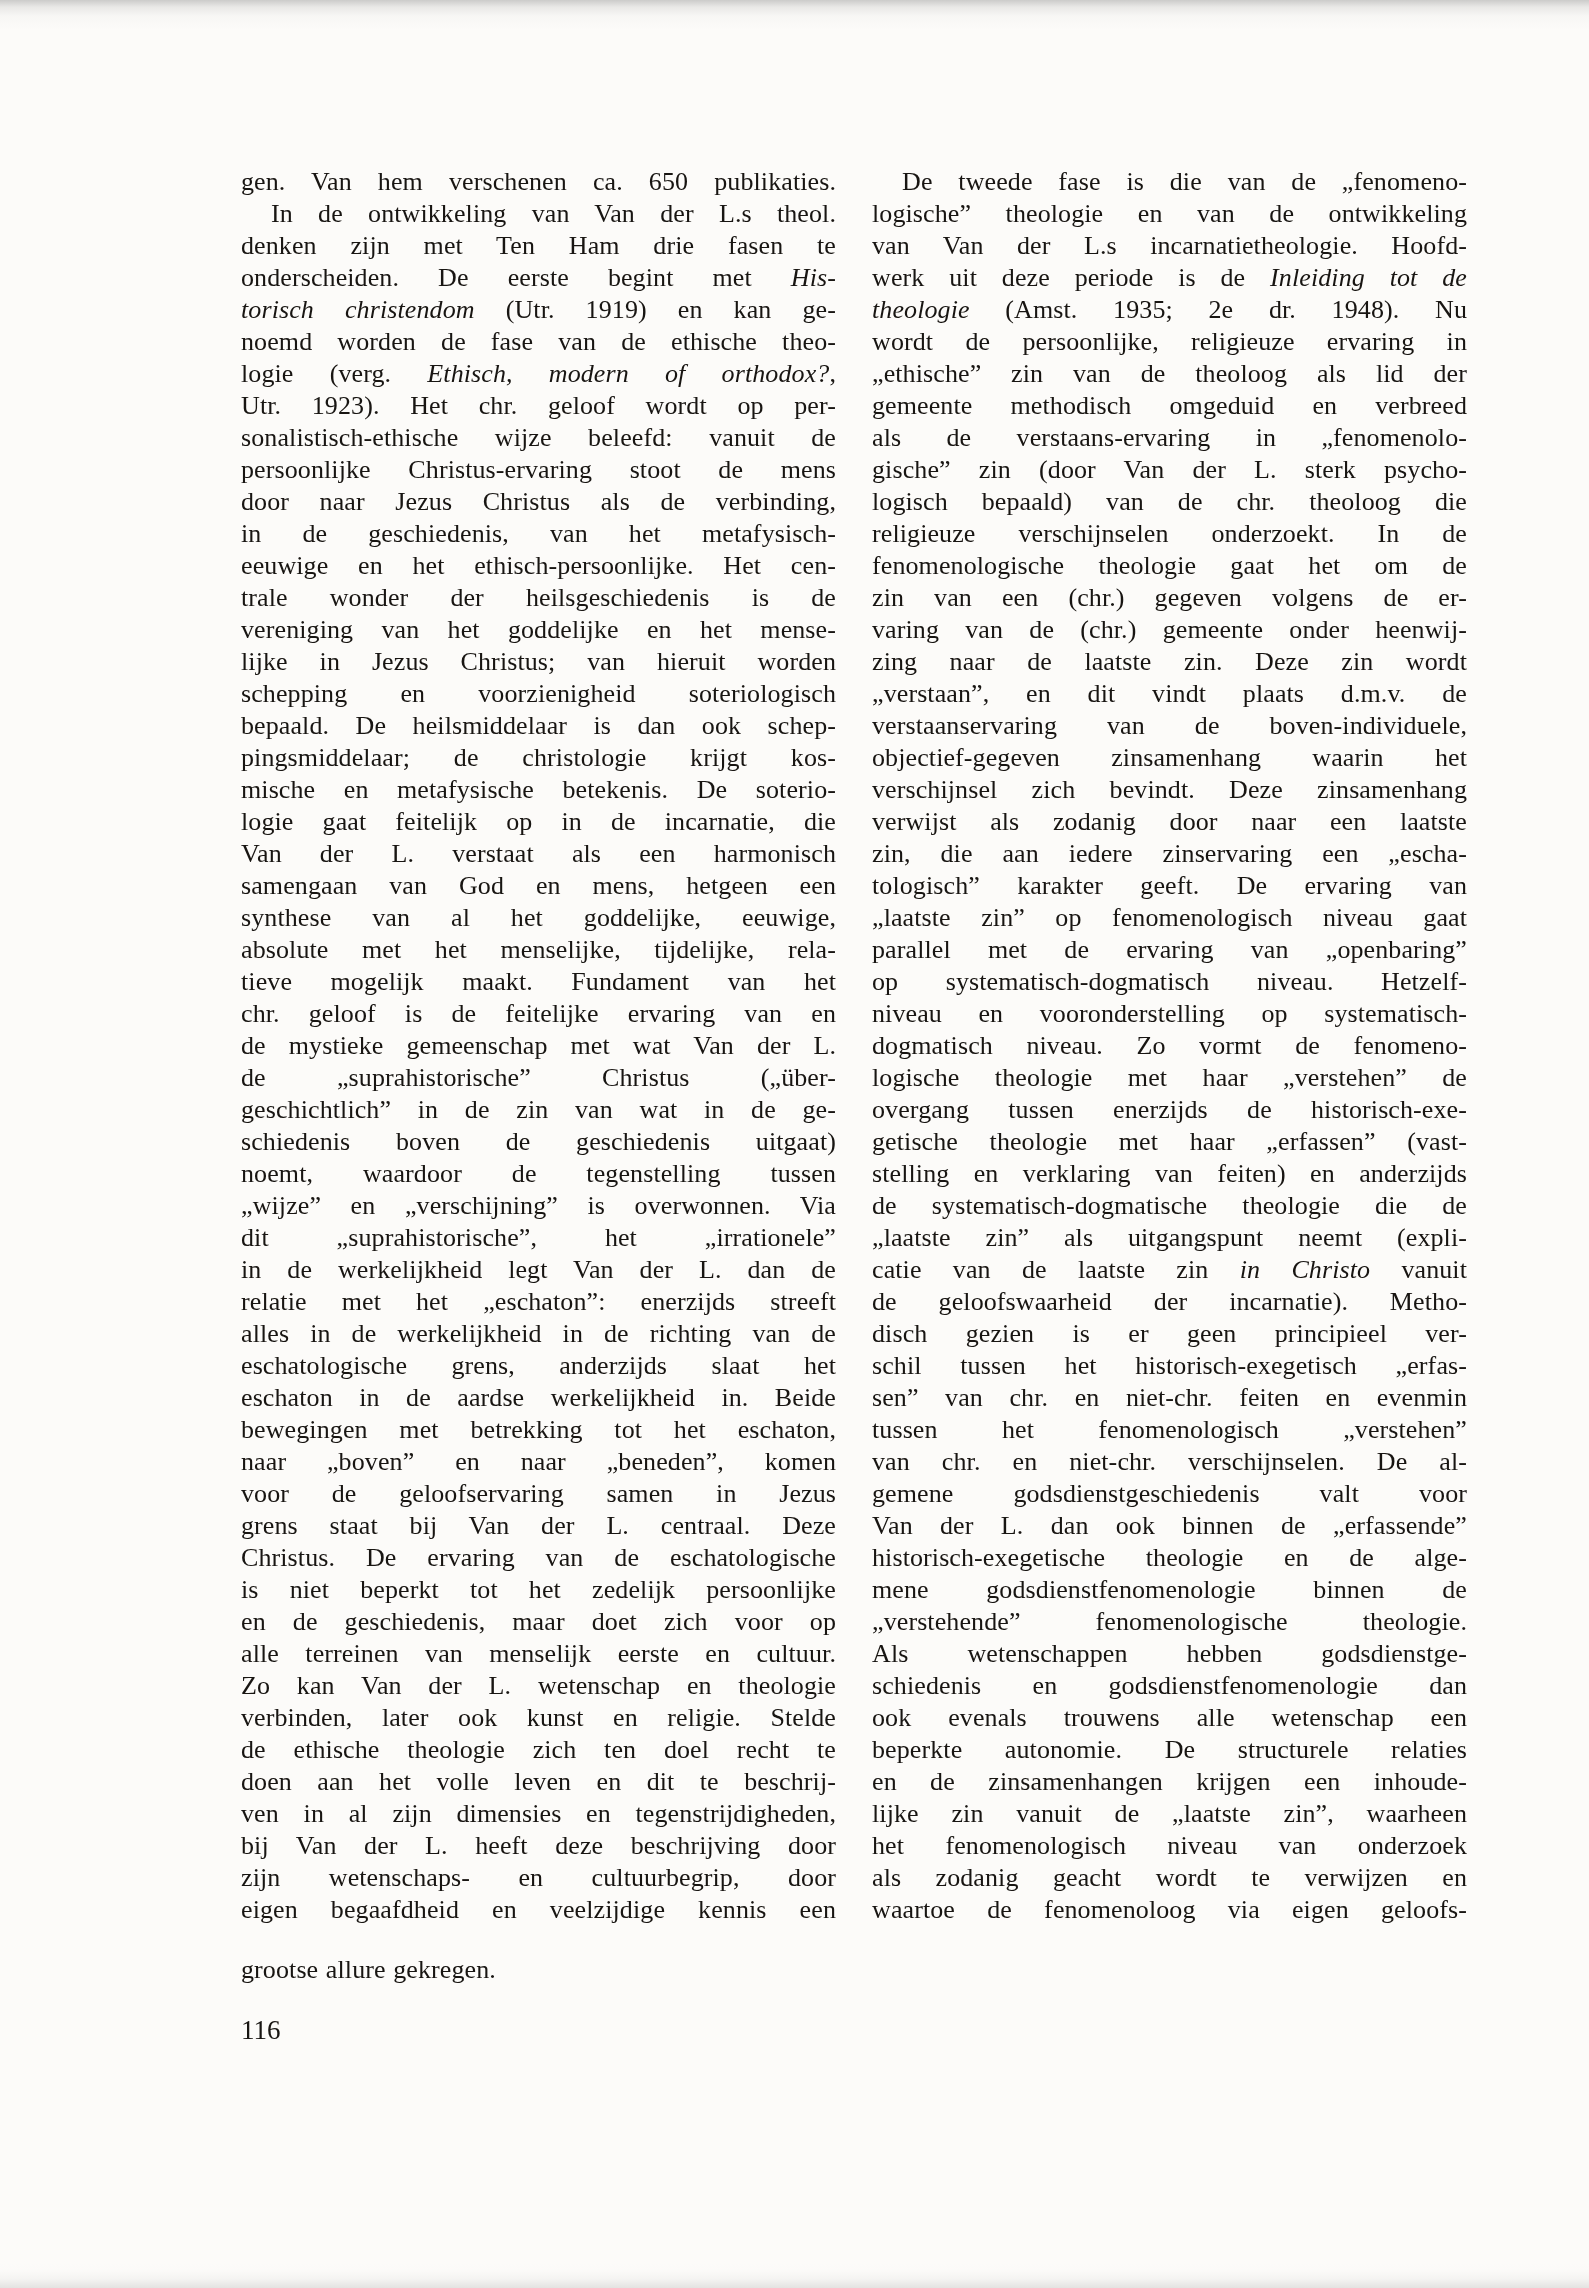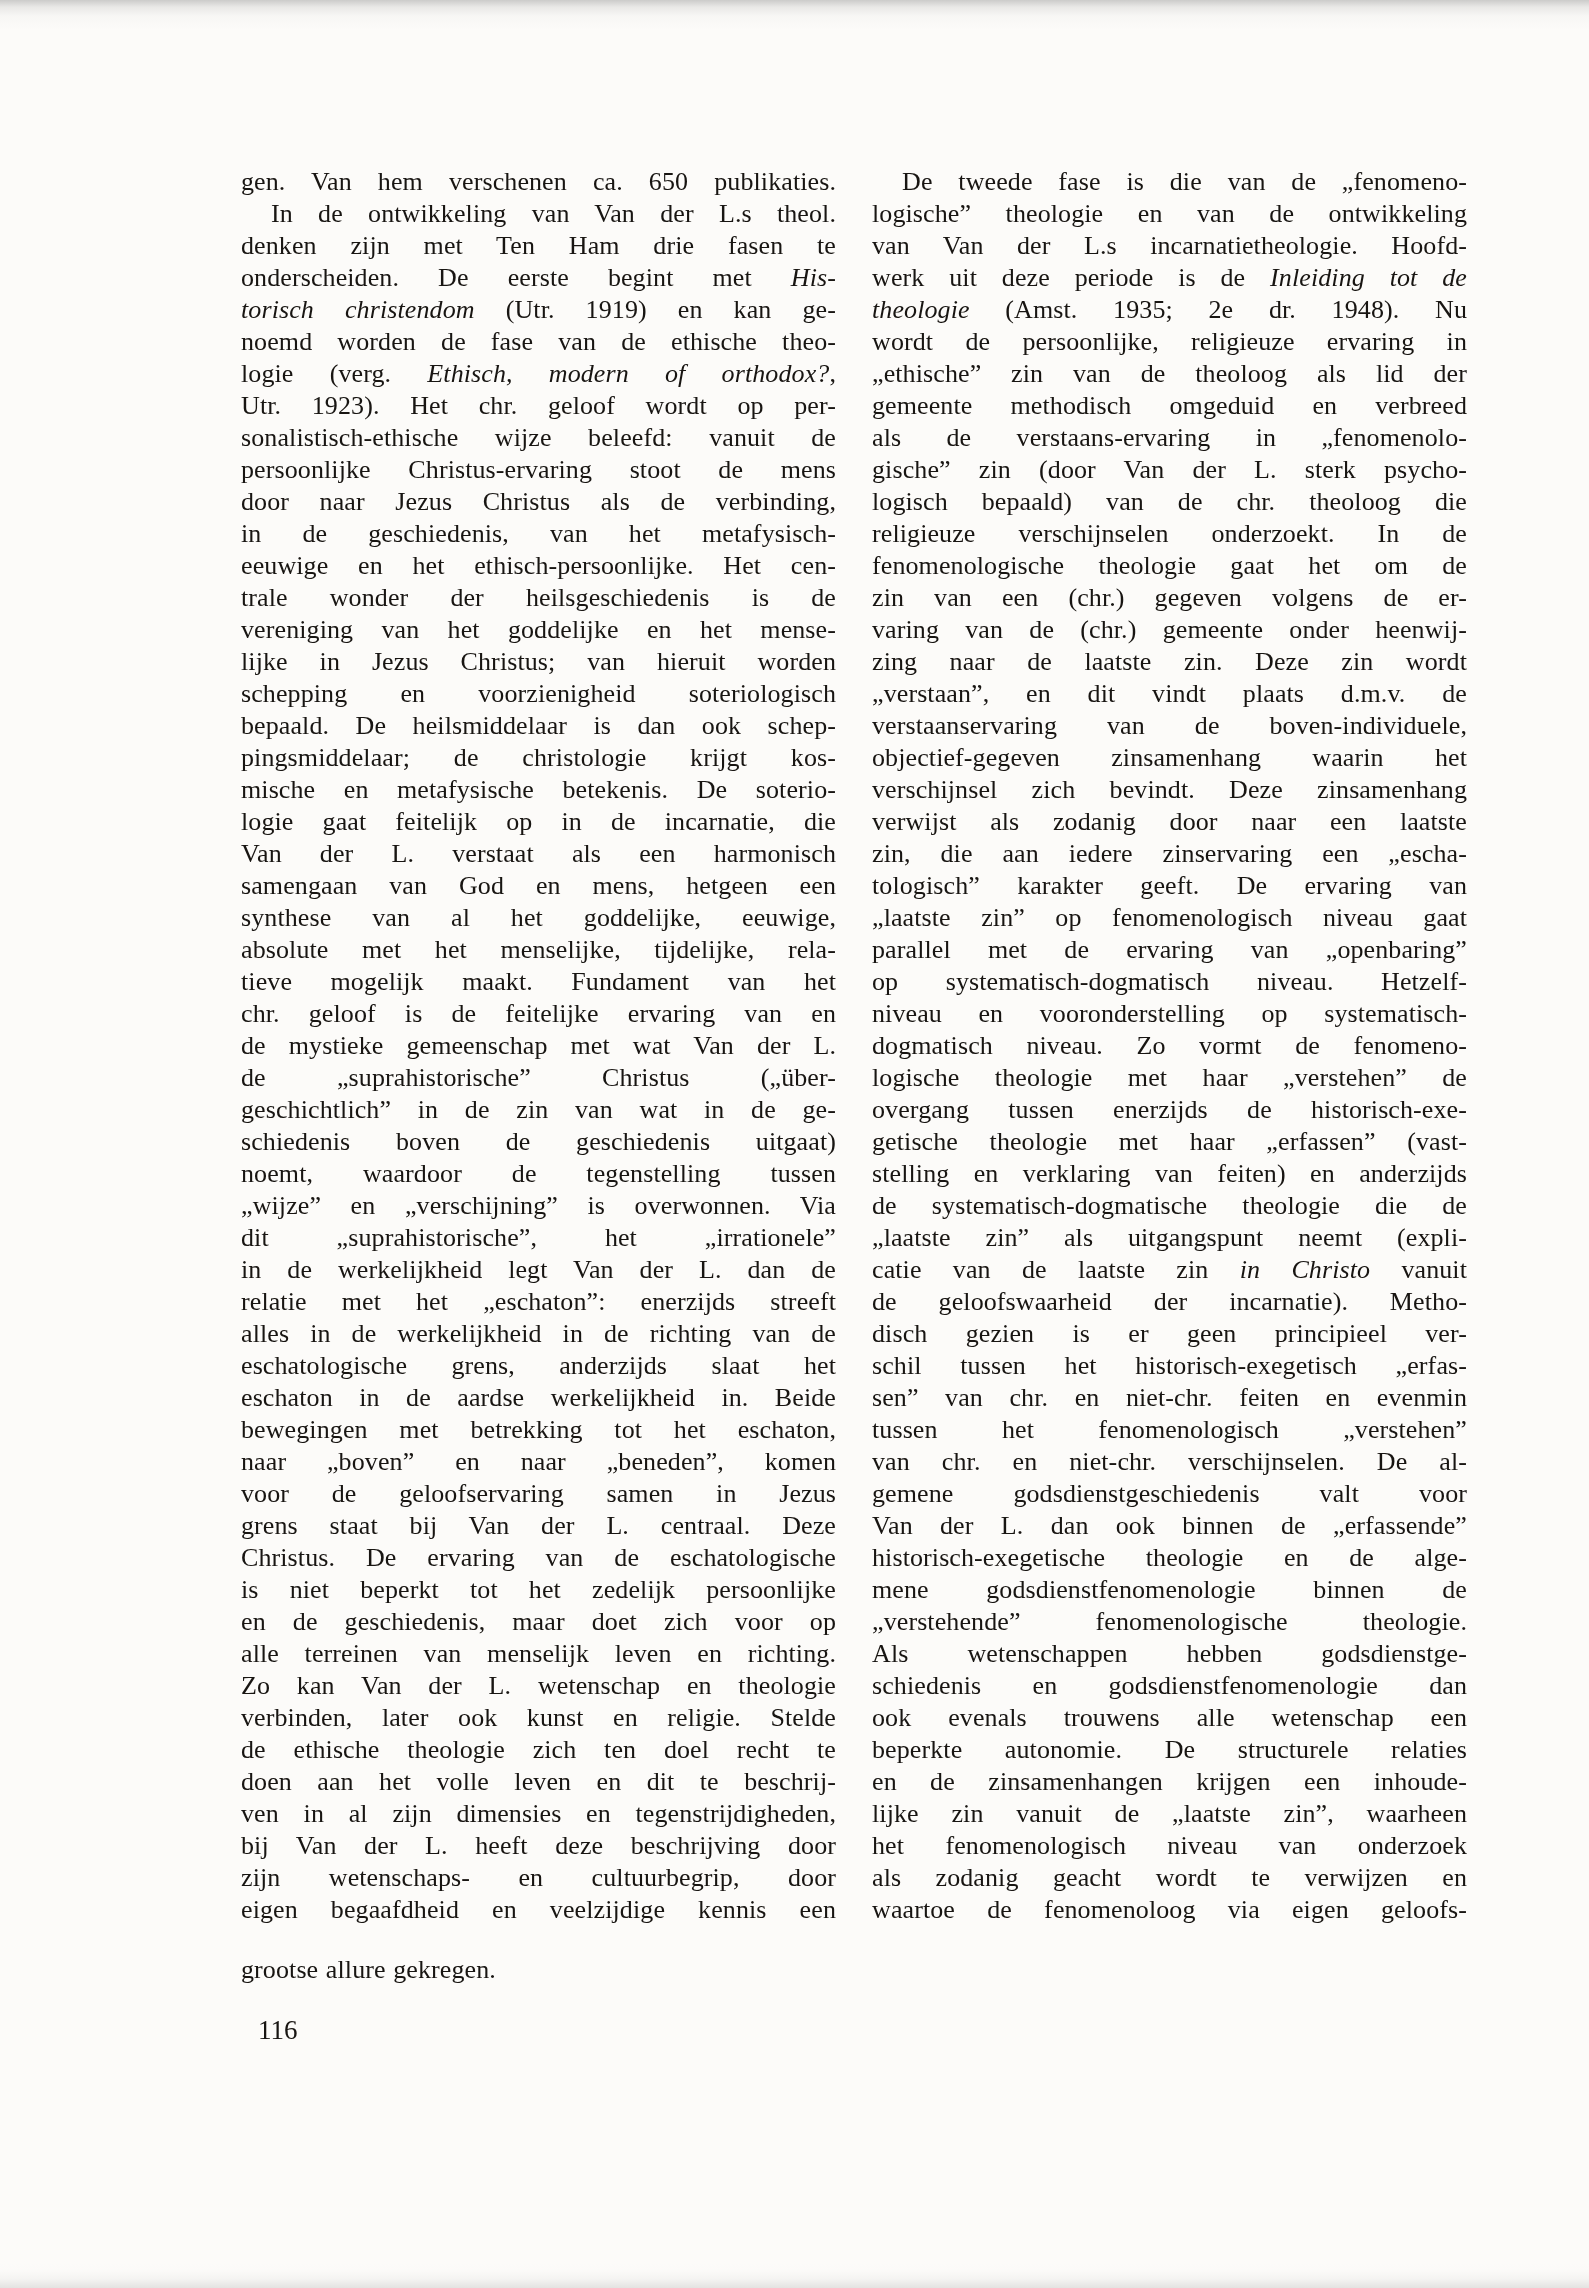--- a/index.html
+++ b/index.html
@@ -65,21 +65,21 @@
   .line.indent {
     text-indent: 30px;
   }
   .line.flush {
     text-align-last: left;
     margin-top: 28px;
     -moz-text-align-last: left;
   }
   .page-number {
     position: absolute;
-    left: 258px;
+    left: 241px;
     top: 2014px;
     font-size: 27px;
     line-height: 33px;
     color: #181512;
   }
 </style>
 </head>
 <body style="background-color: rgb(252, 251, 249);">
 
 <div>
@@ -126,21 +126,21 @@
         <div class="line">alles in de werkelijkheid in de richting van de</div>
         <div class="line">eschatologische grens, anderzijds slaat het</div>
         <div class="line">eschaton in de aardse werkelijkheid in. Beide</div>
         <div class="line">bewegingen met betrekking tot het eschaton,</div>
         <div class="line">naar „boven” en naar „beneden”, komen</div>
         <div class="line">voor de geloofservaring samen in Jezus</div>
         <div class="line">grens staat bij Van der L. centraal. Deze</div>
         <div class="line">Christus. De ervaring van de eschatologische</div>
         <div class="line">is niet beperkt tot het zedelijk persoonlijke</div>
         <div class="line">en de geschiedenis, maar doet zich voor op</div>
-        <div class="line">alle terreinen van menselijk leven en richting.</div>
+        <div class="line">alle terreinen van menselijk eerste en cultuur.</div>
         <div class="line">Zo kan Van der L. wetenschap en theologie</div>
         <div class="line">verbinden, later ook kunst en religie. Stelde</div>
         <div class="line">de ethische theologie zich ten doel recht te</div>
         <div class="line">doen aan het volle leven en dit te beschrij-</div>
         <div class="line">ven in al zijn dimensies en tegenstrijdigheden,</div>
         <div class="line">bij Van der L. heeft deze beschrijving door</div>
         <div class="line">zijn wetenschaps- en cultuurbegrip, door</div>
         <div class="line">eigen begaafdheid en veelzijdige kennis een</div>
         <div class="line flush">grootse allure gekregen.</div>
       </div>

